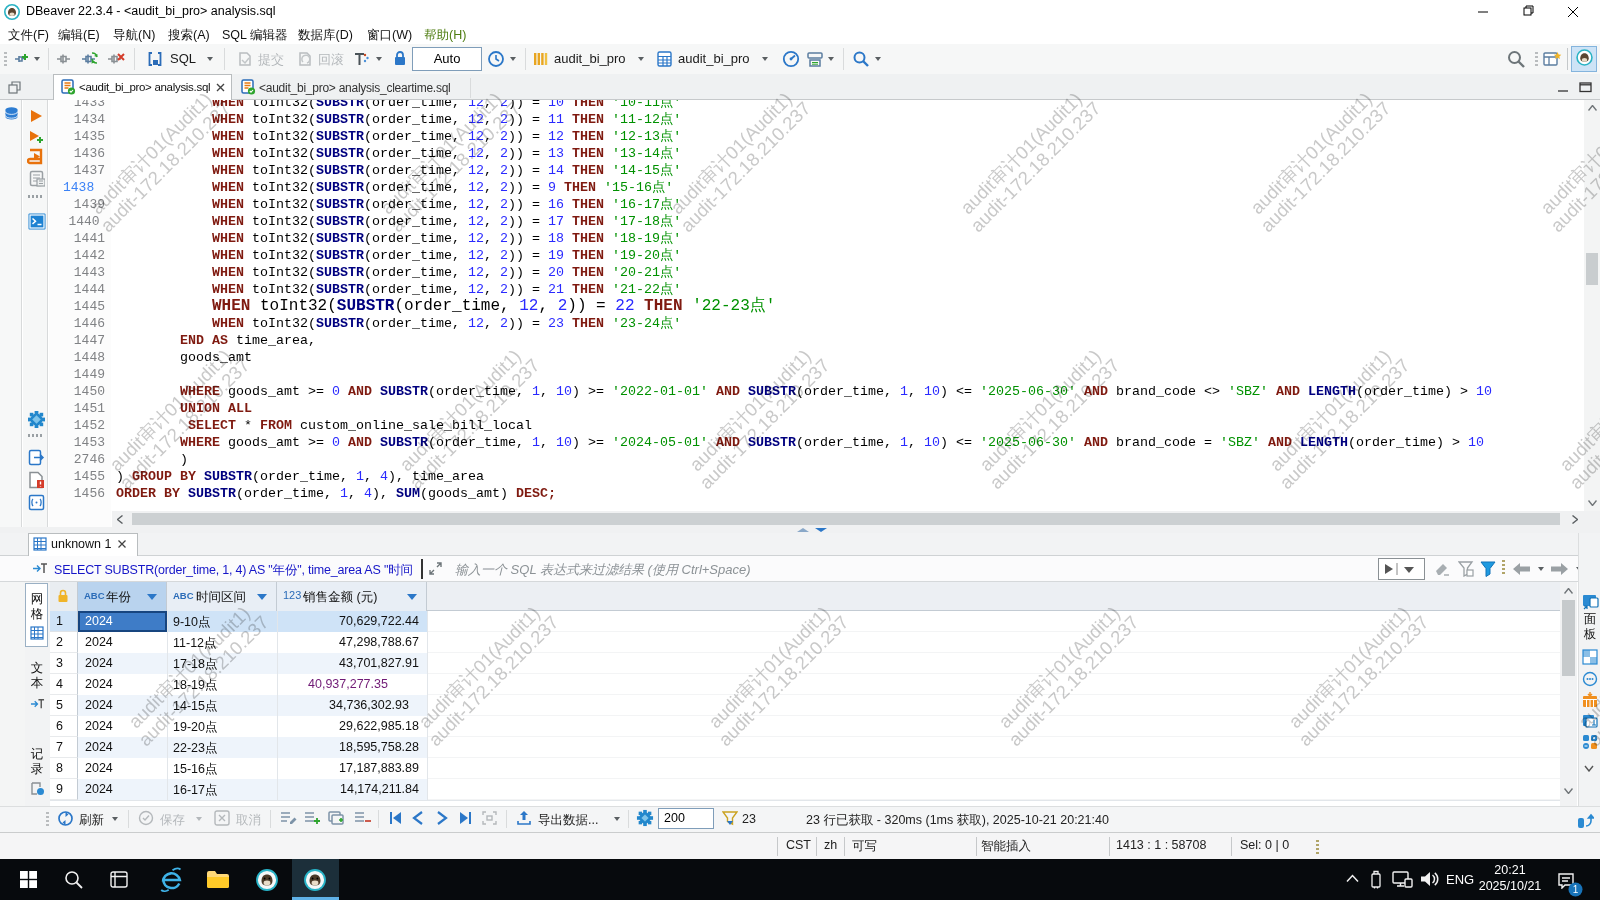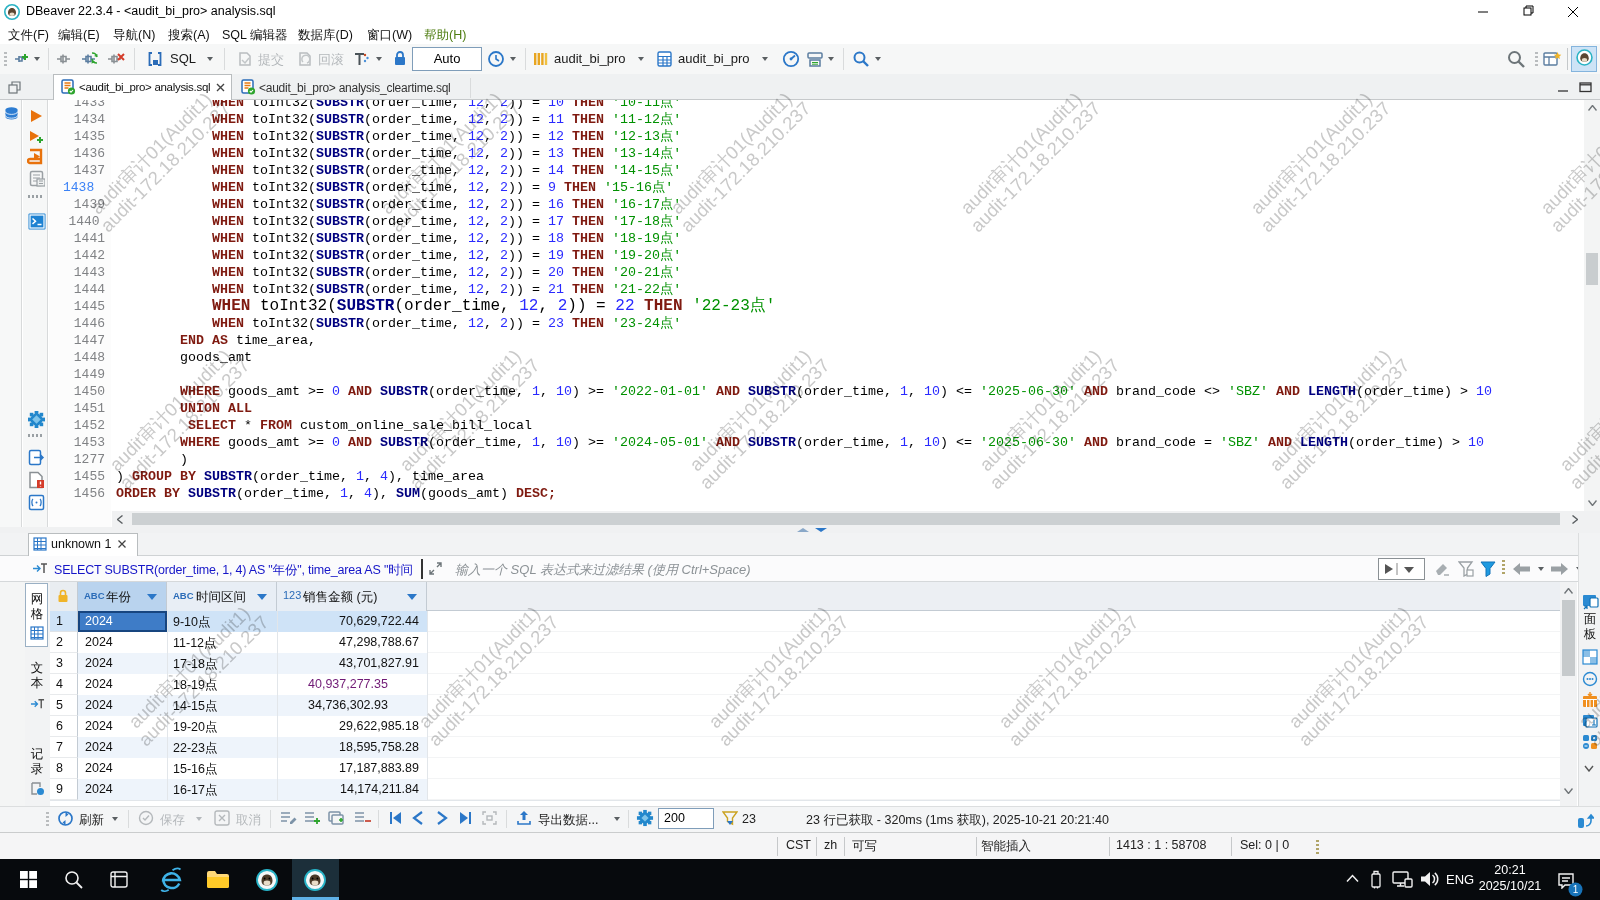--- a/index.html
+++ b/index.html
@@ -268,21 +268,21 @@
 <div class="abs mono" style="left:180px;top:249px;height:17px;line-height:17px;font-size:13.33px;color:#000;white-space:pre">goods_amt</div>
 <div class="abs mono" style="left:63px;top:266px;width:42px;height:17px;line-height:17px;font-size:13px;color:#808285;text-align:right">1449</div>
 <div class="abs mono" style="left:63px;top:283px;width:42px;height:17px;line-height:17px;font-size:13px;color:#808285;text-align:right">1450</div>
 <div class="abs mono" style="left:180px;top:283px;height:17px;line-height:17px;font-size:13.33px;color:#000;white-space:pre"><b class="k">WHERE</b> goods_amt &gt;= <i class="n">0</i> <b class="k">AND</b> <b class="f">SUBSTR</b>(order_time, <i class="n">1</i>, <i class="n">10</i>) &gt;= <i class="s">'2022-01-01'</i> <b class="k">AND</b> <b class="f">SUBSTR</b>(order_time, <i class="n">1</i>, <i class="n">10</i>) &lt;= <i class="s">'2025-06-30'</i> <b class="k">AND</b> brand_code &lt;&gt; <i class="s">'SBZ'</i> <b class="k">AND</b> <b class="f">LENGTH</b>(order_time) &gt; <i class="n">10</i></div>
 <div class="abs mono" style="left:63px;top:300px;width:42px;height:17px;line-height:17px;font-size:13px;color:#808285;text-align:right">1451</div>
 <div class="abs mono" style="left:180px;top:300px;height:17px;line-height:17px;font-size:13.33px;color:#000;white-space:pre"><b class="k">UNION</b> <b class="k">ALL</b></div>
 <div class="abs mono" style="left:63px;top:317px;width:42px;height:17px;line-height:17px;font-size:13px;color:#808285;text-align:right">1452</div>
 <div class="abs mono" style="left:188px;top:317px;height:17px;line-height:17px;font-size:13.33px;color:#000;white-space:pre"><b class="k">SELECT</b> * <b class="k">FROM</b> custom_online_sale_bill_local</div>
 <div class="abs mono" style="left:63px;top:334px;width:42px;height:17px;line-height:17px;font-size:13px;color:#808285;text-align:right">1453</div>
 <div class="abs mono" style="left:180px;top:334px;height:17px;line-height:17px;font-size:13.33px;color:#000;white-space:pre"><b class="k">WHERE</b> goods_amt &gt;= <i class="n">0</i> <b class="k">AND</b> <b class="f">SUBSTR</b>(order_time, <i class="n">1</i>, <i class="n">10</i>) &gt;= <i class="s">'2024-05-01'</i> <b class="k">AND</b> <b class="f">SUBSTR</b>(order_time, <i class="n">1</i>, <i class="n">10</i>) &lt;= <i class="s">'2025-06-30'</i> <b class="k">AND</b> brand_code = <i class="s">'SBZ'</i> <b class="k">AND</b> <b class="f">LENGTH</b>(order_time) &gt; <i class="n">10</i></div>
-<div class="abs mono" style="left:63px;top:351px;width:42px;height:17px;line-height:17px;font-size:13px;color:#808285;text-align:right">1277</div>
+<div class="abs mono" style="left:63px;top:351px;width:42px;height:17px;line-height:17px;font-size:13px;color:#808285;text-align:right">2746</div>
 <div class="abs mono" style="left:180px;top:351px;height:17px;line-height:17px;font-size:13.33px;color:#000;white-space:pre">)</div>
 <div class="abs mono" style="left:63px;top:368px;width:42px;height:17px;line-height:17px;font-size:13px;color:#808285;text-align:right">1455</div>
 <div class="abs mono" style="left:116px;top:368px;height:17px;line-height:17px;font-size:13.33px;color:#000;white-space:pre">) <b class="k">GROUP</b> <b class="k">BY</b> <b class="f">SUBSTR</b>(order_time, <i class="n">1</i>, <i class="n">4</i>), time_area</div>
 <div class="abs mono" style="left:63px;top:385px;width:42px;height:17px;line-height:17px;font-size:13px;color:#808285;text-align:right">1456</div>
 <div class="abs mono" style="left:116px;top:385px;height:17px;line-height:17px;font-size:13.33px;color:#000;white-space:pre"><b class="k">ORDER</b> <b class="k">BY</b> <b class="f">SUBSTR</b>(order_time, <i class="n">1</i>, <i class="n">4</i>), <b class="f">SUM</b>(goods_amt) <b class="k">DESC</b><b class="k">;</b></div>
 <div class="abs" style="left:1584px;top:0;width:16px;height:411px;background:#f3f4f4"></div>
 <svg class="abs" style="left:1588px;top:5px" width="9" height="6" viewBox="0 0 9 6">
       <path d="M0.5 5.5 L4.5 0.5 L8.5 5.5" fill="none" stroke="#707578" stroke-width="1.4"></path>
     </svg>
 <div class="abs" style="left:1586px;top:153px;width:12px;height:32px;background:#c9cdcf"></div>
@@ -421,21 +421,21 @@
 <div class="abs" style="left:85px;top:144px;font-size:12.5px;color:#111">2024</div>
 <div class="abs" style="left:56px;top:144px;font-size:12.5px;color:#111">4</div>
 <div class="abs" style="left:173px;top:144px;font-size:12.5px;color:#111">18-19点</div>
 <div class="abs" style="left:277px;top:144px;width:142px;font-size:12.5px;color:#701a75;text-align:center">40,937,277.35</div>
 <div class="abs" style="left:427px;top:161px;width:1133px;height:1px;background:#f3f4f5"></div>
 <div class="abs" style="left:50px;top:162px;width:28px;height:21px;background:#fff;border-right:1px solid #c3cbd3;border-bottom:1px solid #e8eaec"></div>
 <div class="abs" style="left:78px;top:162px;width:349px;height:21px;background:#eef4fb"></div>
 <div class="abs" style="left:85px;top:165px;font-size:12.5px;color:#111">2024</div>
 <div class="abs" style="left:56px;top:165px;font-size:12.5px;color:#111">5</div>
 <div class="abs" style="left:173px;top:165px;font-size:12.5px;color:#111">14-15点</div>
-<div class="abs" style="left:277px;top:165px;width:142px;font-size:12.5px;color:#111;text-align:center">34,736,302.93</div>
+<div class="abs" style="left:267px;top:165px;width:142px;font-size:12.5px;color:#111;text-align:right">34,736,302.93</div>
 <div class="abs" style="left:427px;top:182px;width:1133px;height:1px;background:#f3f4f5"></div>
 <div class="abs" style="left:50px;top:183px;width:28px;height:21px;background:#fff;border-right:1px solid #c3cbd3;border-bottom:1px solid #e8eaec"></div>
 <div class="abs" style="left:78px;top:183px;width:349px;height:21px;background:#ffffff"></div>
 <div class="abs" style="left:85px;top:186px;font-size:12.5px;color:#111">2024</div>
 <div class="abs" style="left:56px;top:186px;font-size:12.5px;color:#111">6</div>
 <div class="abs" style="left:173px;top:186px;font-size:12.5px;color:#111">19-20点</div>
 <div class="abs" style="left:277px;top:186px;width:142px;font-size:12.5px;color:#111;text-align:right">29,622,985.18</div>
 <div class="abs" style="left:427px;top:203px;width:1133px;height:1px;background:#f3f4f5"></div>
 <div class="abs" style="left:50px;top:204px;width:28px;height:21px;background:#fff;border-right:1px solid #c3cbd3;border-bottom:1px solid #e8eaec"></div>
 <div class="abs" style="left:78px;top:204px;width:349px;height:21px;background:#eef4fb"></div>

